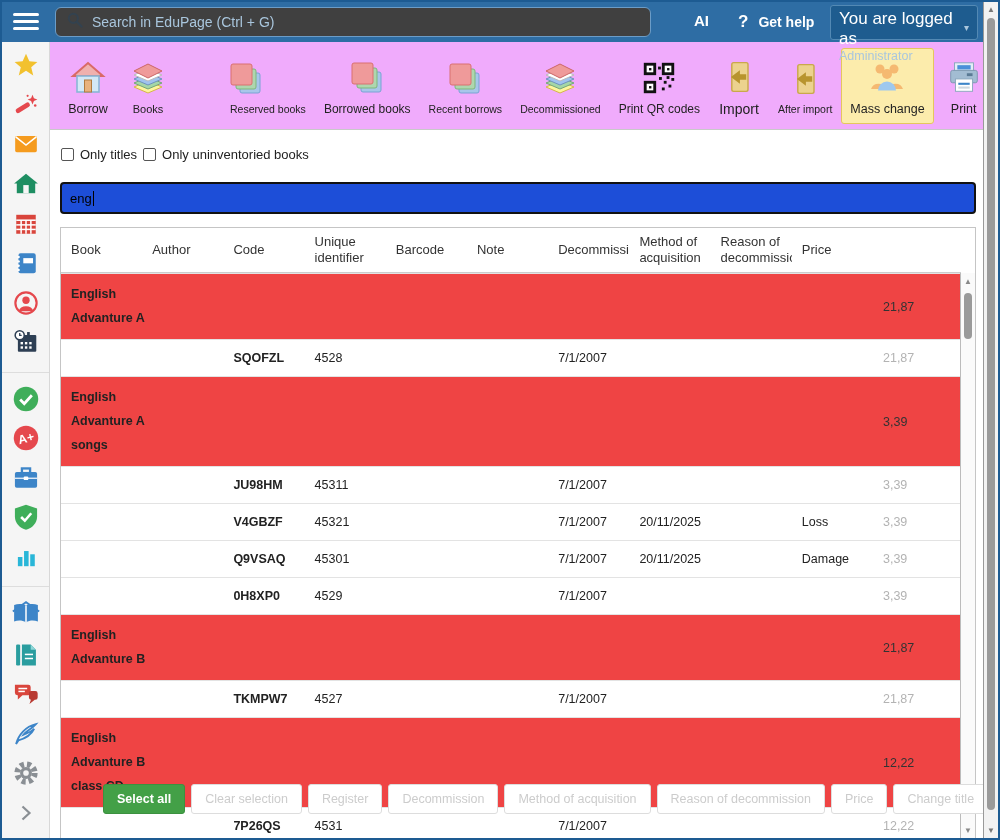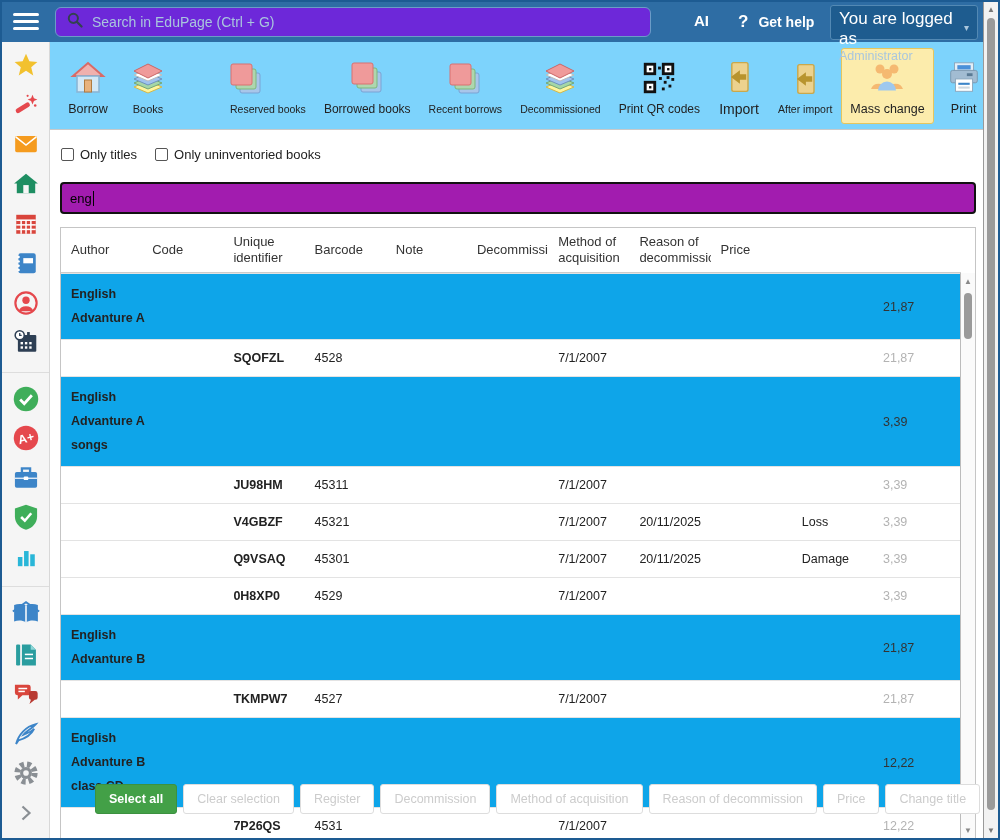--- a/index.html
+++ b/index.html
@@ -4,60 +4,60 @@
 <style>
   * { margin:0; padding:0; box-sizing:border-box; }
   html,body { width:1000px; height:840px; }
   body { font-family:"Liberation Sans", sans-serif; }
   .frame { position:relative; width:1000px; height:840px; background:#fff; border:2px solid #1d5b92; overflow:hidden; }
 
   
   .topbar { position:absolute; top:0; left:0; right:15px; height:40px; background:#2e6da4; z-index:4; }
   .hamburger { position:absolute; left:11px; top:11px; width:26px; height:18px; cursor:pointer; }
   .hamburger span { display:block; height:3.2px; background:#fff; border-radius:2px; margin-bottom:3.6px; }
-  .top-search { position:absolute; left:53px; top:5px; width:596px; height:30px; background:#6d28d9; border:1px solid #6b9cc7; border-radius:6px; display:flex; align-items:center; padding-left:10px; }
+  .top-search { position:absolute; left:53px; top:5px; width:596px; height:30px; background:#404040; border:1px solid #6b9cc7; border-radius:6px; display:flex; align-items:center; padding-left:10px; }
   .top-search .ph { color:#a9c6dd; font-size:14px; margin-left:8px; }
   .ai-label { position:absolute; left:692px; top:10px; color:#fff; font-weight:bold; font-size:15px; }
   .help-group { position:absolute; left:736px; top:10px; color:#fff; font-weight:bold; font-size:14px; display:flex; gap:10px; align-items:center; cursor:pointer; }
   .help-q { font-size:17px; }
   .logged-box { position:absolute; left:828px; top:3px; width:148px; height:35px; background:#1e5c8f; border:1px solid #5389b4; border-radius:3px; padding:3px 8px; cursor:pointer; }
   .logged-box .l1 { color:#fff; font-size:17px; font-weight:normal; }
   .logged-box .l2 { color:#a9c6dd; font-size:12.5px; }
   .logged-box .caret { position:absolute; right:8px; bottom:6px; color:#a9c6dd; font-size:10px; }
 
   
-  .toolbar { position:absolute; top:40px; left:48px; right:15px; height:88px; background:#7dd3fc; border-bottom:1px solid #c9c9c9; display:flex; align-items:center; padding-left:8px; z-index:3; }
+  .toolbar { position:absolute; top:40px; left:48px; right:15px; height:88px; background:#f0abfc; border-bottom:1px solid #c9c9c9; display:flex; align-items:center; padding-left:8px; z-index:3; }
   .tb-item { display:flex; flex-direction:column; align-items:center; justify-content:center; height:76px; padding:4px 8px 2px; border:1px solid transparent; border-radius:3px; cursor:pointer; }
   .tb-item.active { background:#fcecac; border-color:#e5c65e; }
   .tb-icon { width:42px; height:42px; display:flex; align-items:center; justify-content:center; }
   .tb-label { margin-top:3px; color:#222; white-space:nowrap; }
 
   
   .sidebar { position:absolute; top:40px; left:0; bottom:0; width:48px; background:#f5f5f5; border-right:1px solid #d8d8d8; display:flex; flex-direction:column; align-items:center; padding-top:9px; z-index:2; }
   .sb-icon { width:30px; height:30px; margin-bottom:11px; display:flex; align-items:center; justify-content:center; cursor:pointer; }
   .sb-divider { width:47px; height:1px; background:#ddd; margin:4px 0 12px; }
 
   
   .content { position:absolute; top:129px; left:49px; right:15px; bottom:0; background:#fff; }
-  .filters { position:absolute; top:16px; left:10px; display:flex; gap:18px; align-items:flex-end; }
+  .filters { position:absolute; top:16px; left:10px; display:flex; gap:6px; align-items:flex-end; }
   .chk { display:flex; align-items:center; gap:6px; font-size:13px; color:#222; cursor:pointer; }
   .chk .box { width:13px; height:13px; background:#fff; border:1px solid #555; border-radius:2px; }
-  .big-search { position:absolute; top:51px; left:9px; width:916px; height:32px; border:2px solid #111; border-radius:4px; background:#a21caf; display:flex; align-items:center; padding-left:8px; font-size:13px; color:#000; }
+  .big-search { position:absolute; top:51px; left:9px; width:916px; height:32px; border:2px solid #111; border-radius:4px; background:#1d4ed8; display:flex; align-items:center; padding-left:8px; font-size:13px; color:#000; }
   .caret-bar { display:inline-block; width:1px; height:15px; background:#000; margin-left:1px; }
 
   
   .tablebox { position:absolute; top:96px; left:9px; width:916px; bottom:0; border:1px solid #c5c5c5; border-bottom:none; overflow:hidden; background:#fff; }
   .grid-row { display:grid; grid-template-columns:repeat(10,1fr) 88px; width:900px; }
   .thead { height:45px; border-bottom:1px solid #ccc; }
   .th { display:flex; align-items:center; padding:0 10px; font-size:13px; color:#333; line-height:16px; overflow:hidden; white-space:normal; }
   .row-item { height:37px; border-top:1px solid #e3e3e3; align-items:center; font-size:12.5px; color:#222; }
   .row-item > div { padding:0 10px; overflow:hidden; white-space:nowrap; }
   .row-item .code { font-weight:bold; }
   .row-item .price { color:#b3b3b3; }
-  .row-title { background:#0ea5e9; border-top:1px solid #e3e3e3; }
+  .row-title { background:#ef4444; border-top:1px solid #e3e3e3; }
   .row-title .titlelines { grid-column:1 / 11; padding:7px 10px; }
   .row-title .titlelines div { font-weight:bold; font-size:12.5px; color:#222; line-height:21px; margin:3px 0; }
   .row-title .price { display:flex; align-items:center; padding:0 10px; font-size:12.5px; color:#333; }
   .rows-clip { position:absolute; top:45px; left:0; right:15px; bottom:0; overflow:hidden; }
 
   
   .vscroll { position:absolute; top:45px; right:0; bottom:0; width:15px; background:#fafafa; border-left:1px solid #bbb; }
   .vscroll .arr { position:absolute; left:0; width:100%; text-align:center; color:#888; font-size:8px; cursor:pointer; }
   .vscroll .arr.up { top:4px; }
   .vscroll .arr.down { bottom:3px; }
@@ -66,21 +66,21 @@
   
   .pagescroll { position:absolute; top:0; right:0; bottom:0; width:15px; background:#f2f2f2; border-left:1px solid #999; z-index:9; }
   .pagescroll .arr { position:absolute; left:0; width:100%; text-align:center; color:#777; font-size:8px; cursor:pointer; }
   .pagescroll .arr.up { top:3px; }
   .pagescroll .arr.down { bottom:3px; }
   .pagescroll .thumb { position:absolute; top:16px; left:3px; width:8px; height:792px; background:#9a9a9a; border-radius:4px; cursor:grab; }
 
   
   .footer-bar { position:absolute; left:44px; bottom:24px; display:flex; gap:6px; z-index:6; }
   .fbtn { height:30px; padding:0 13px; border-radius:3px; font-size:12.5px; display:flex; align-items:center; white-space:nowrap; }
-  .fbtn.primary { background:#43a047; border:1px solid #3c9140; color:#fff; font-weight:bold; cursor:pointer; }
+  .fbtn.primary { background:#43a047; border:1px solid #3c9140; color:#fff; font-weight:bold; cursor:pointer;margin-left:8px; }
   .fbtn.disabled { background:#fff; border:1px solid #ddd; color:#ccc; cursor:default; }
 </style>
 </head>
 <body>
 
 <div class="frame">
 
   <div class="topbar">
     <div class="hamburger">
         <span></span>
@@ -435,20 +435,21 @@
         </div>
       </div>
 
     <div class="big-search">
       <span>eng</span>
         <span class="caret-bar"></span>
     </div>
 
     <div class="tablebox">
       <div class="grid-row thead" id="thead">
+          <div class="th">Book</div>
           <div class="th">Author</div>
           <div class="th">Code</div>
           <div class="th">Unique identifier</div>
           <div class="th">Barcode</div>
           <div class="th">Note</div>
           <div class="th">Decommissioned</div>
           <div class="th">Method of acquisition</div>
           <div class="th">Reason of decommission</div>
           <div class="th">Price</div>
         </div>

